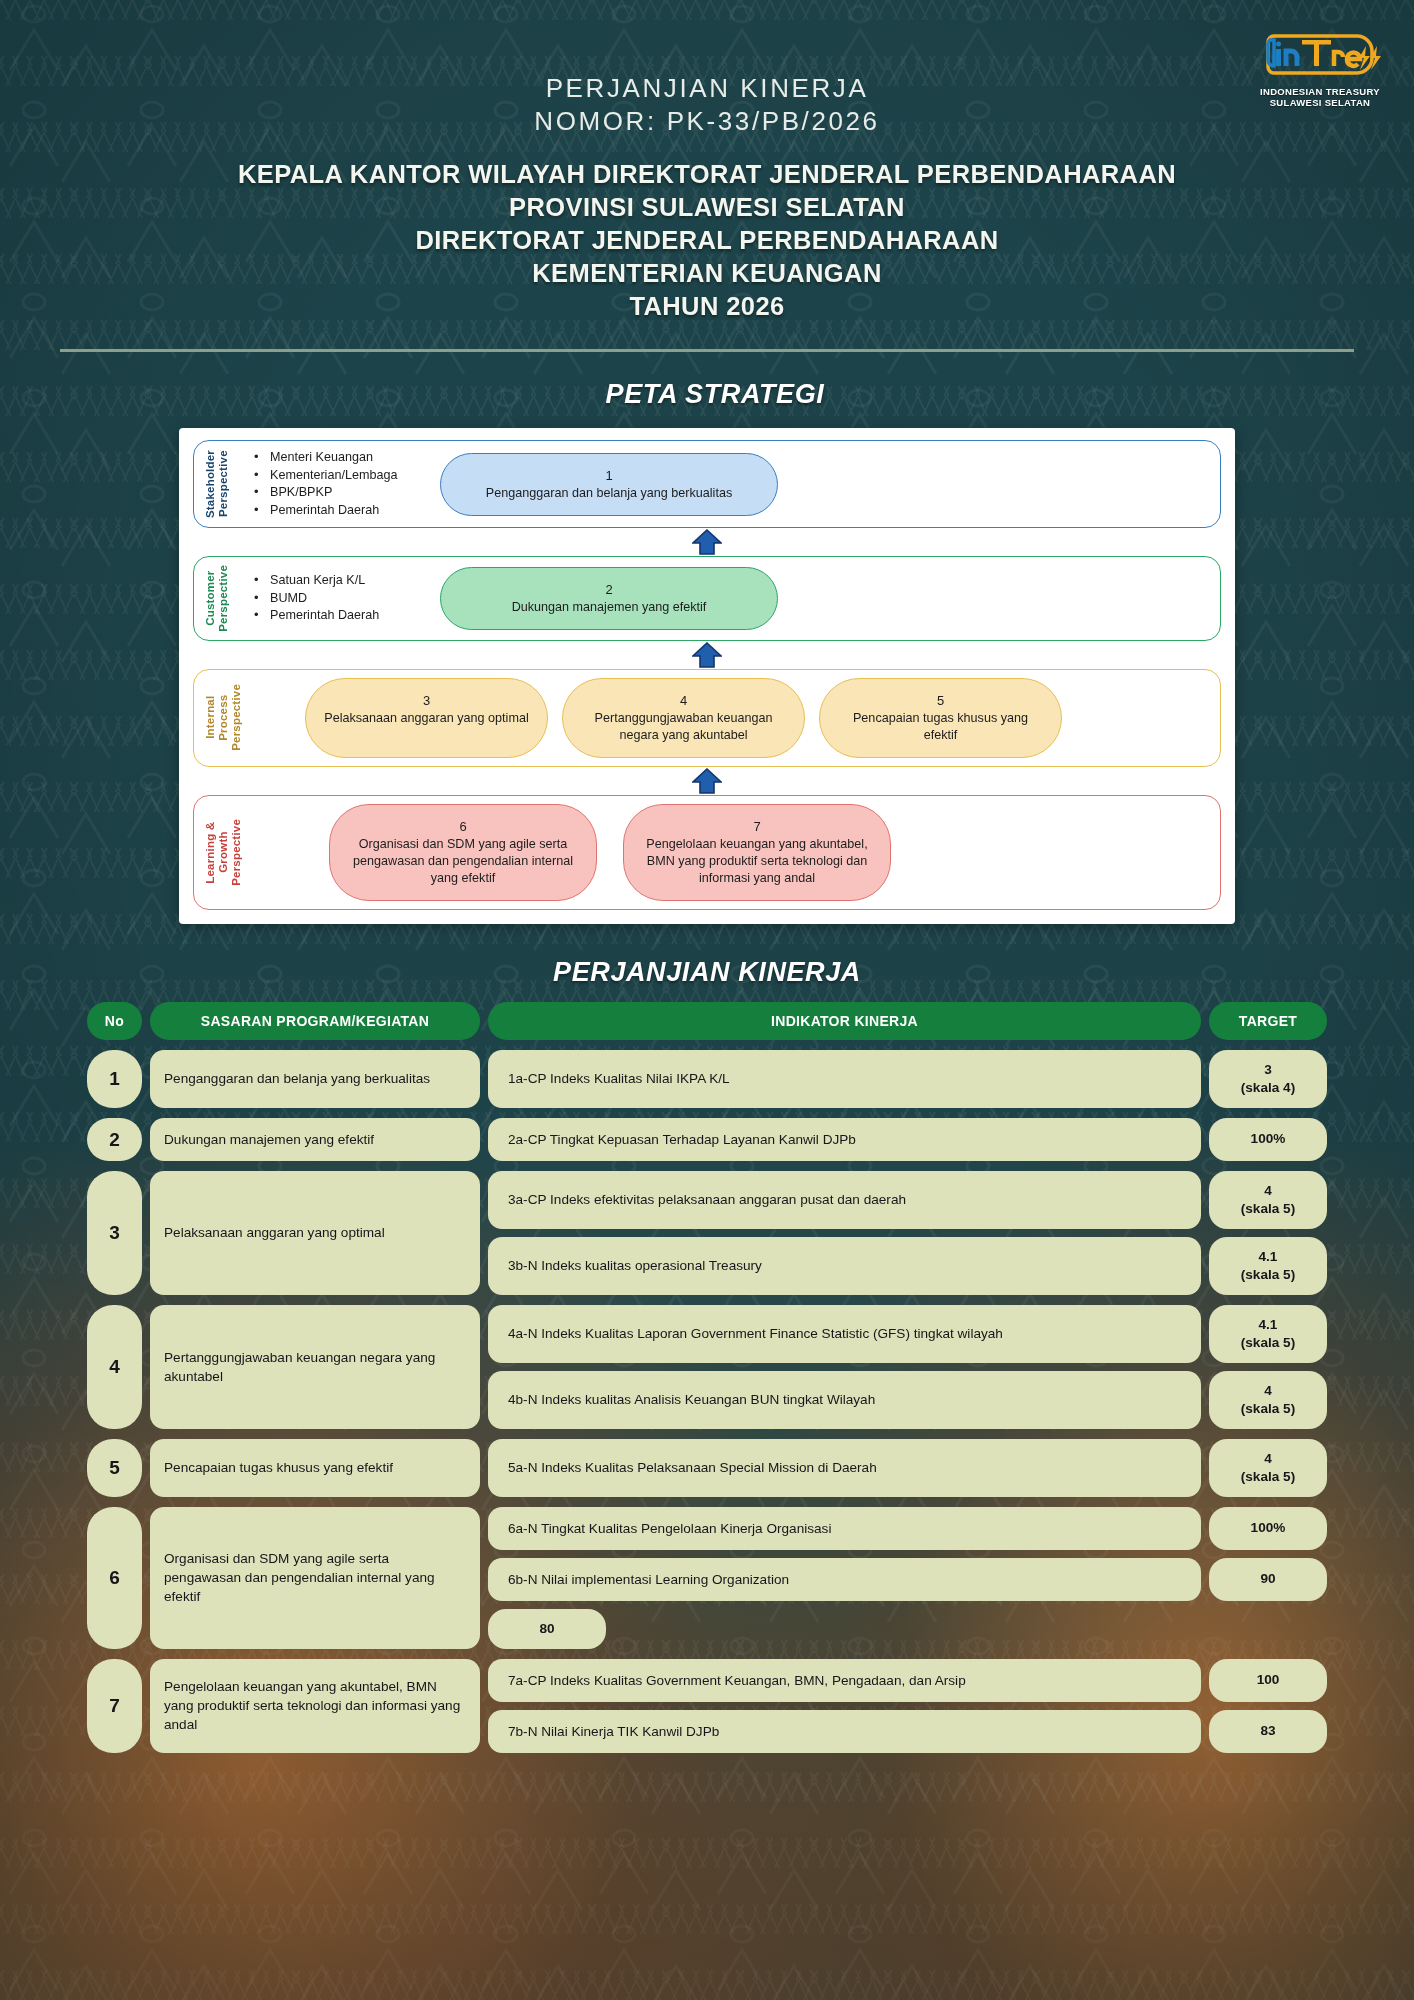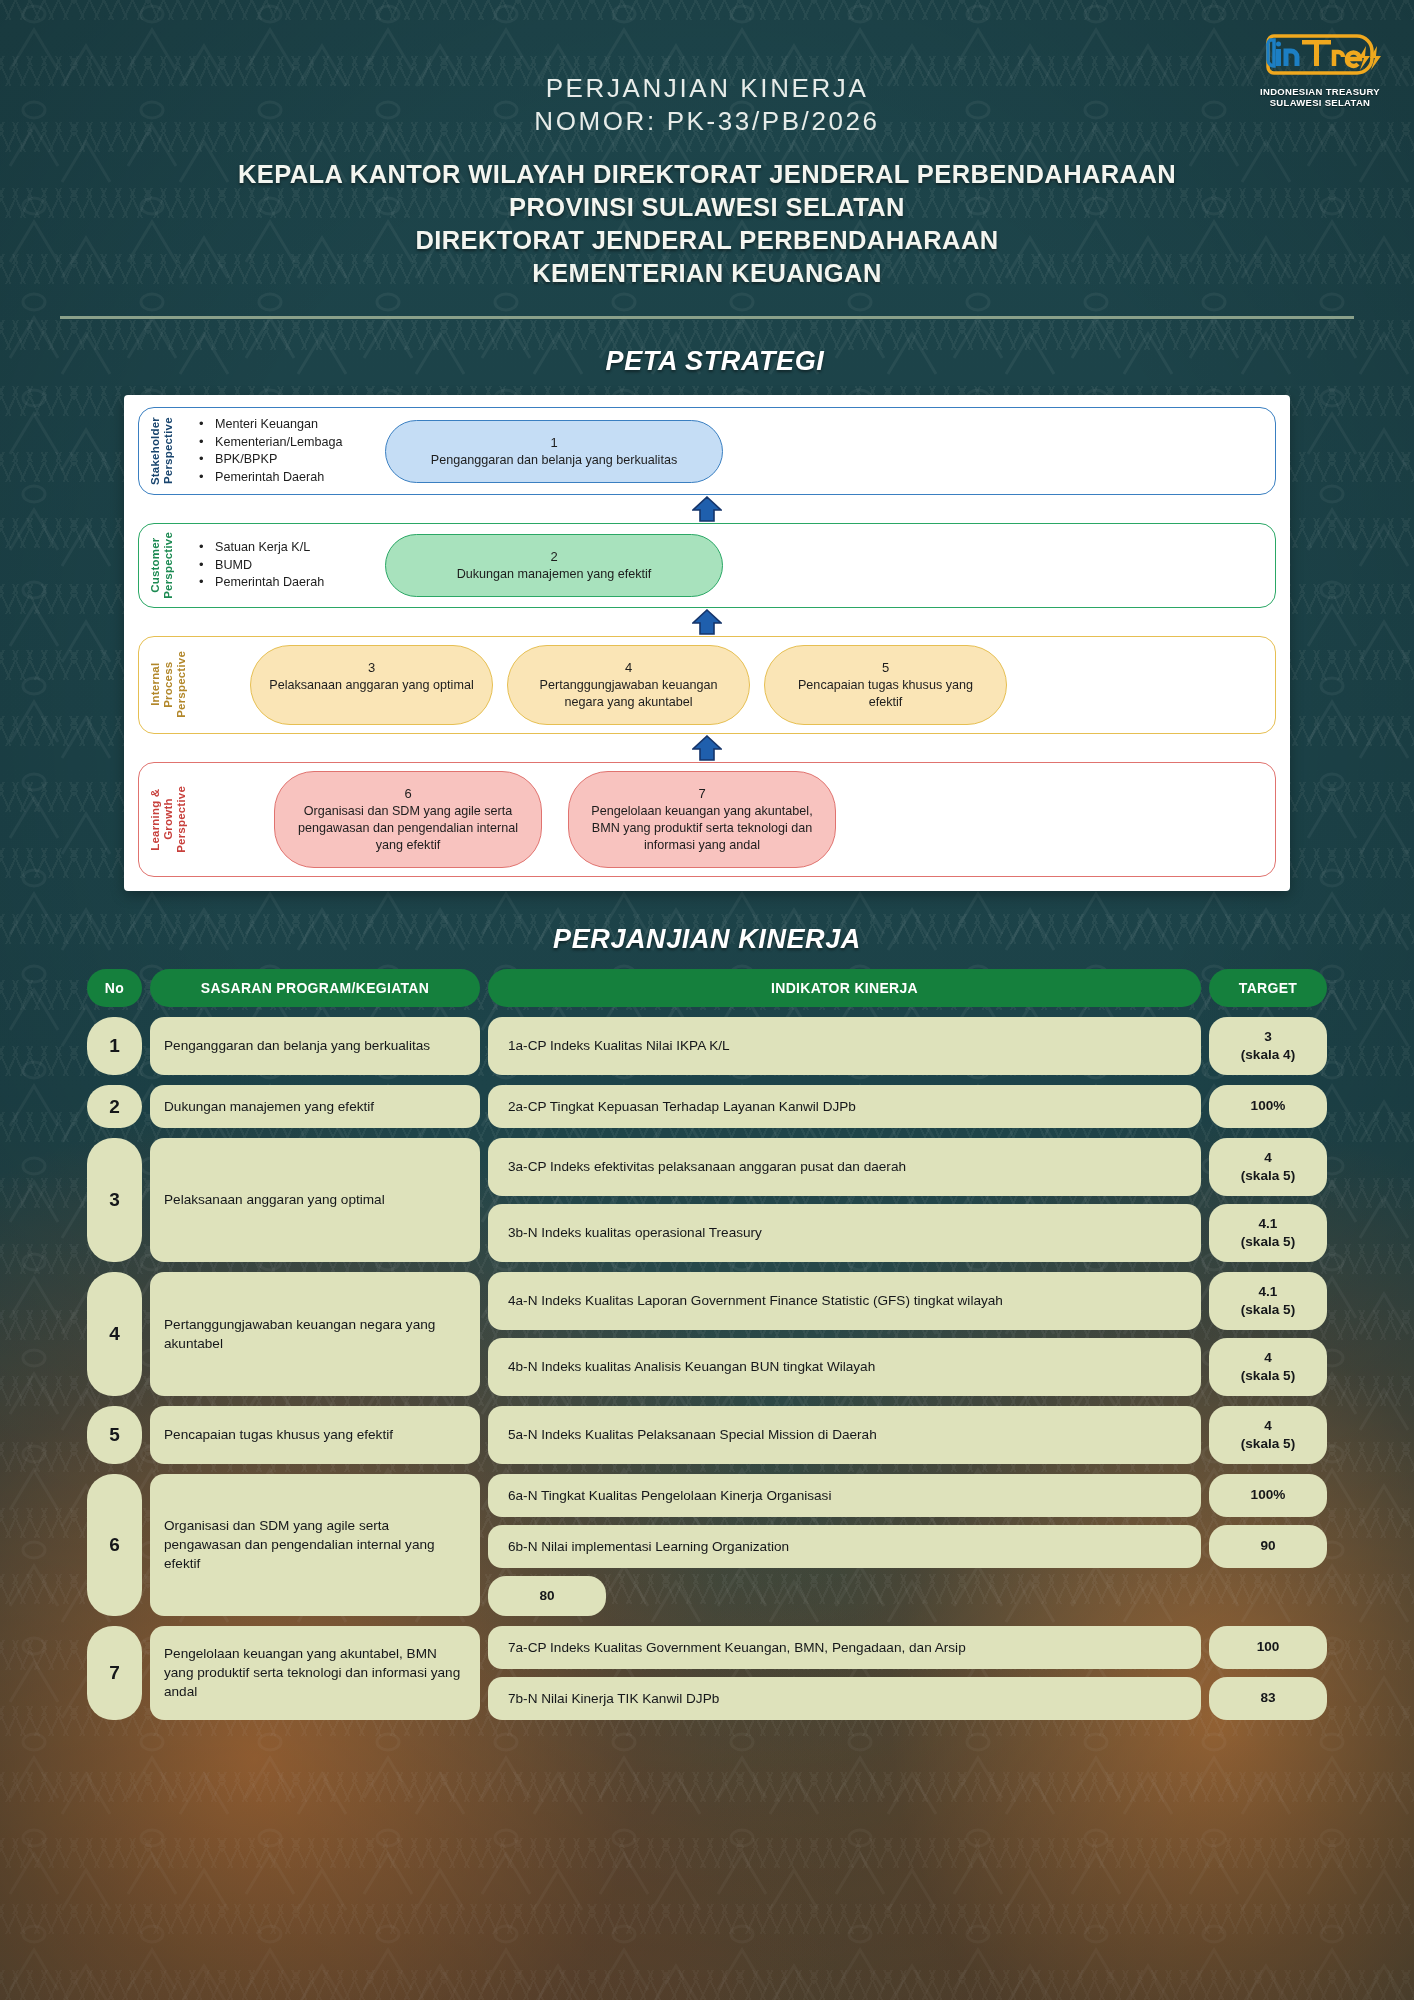--- a/index.html
+++ b/index.html
@@ -106,21 +106,21 @@
     font-weight: bold;
     font-style: italic;
     letter-spacing: 0.6px;
     text-shadow: 0 2px 3px rgba(0,0,0,0.45);
   }
   #peta-title { margin-top: 27px; margin-left: 16px; }
   #pk-title   { margin-top: 33px; }
 
   
   .map-card {
-    width: 1166px;
+    width: 1056px;
     margin: 18px auto 9px;
     background: #ffffff;
     border-radius: 4px;
     padding: 12px 14px 14px;
     box-shadow: 0 4px 14px rgba(0,0,0,0.3);
   }
   .persp {
     position: relative;
     border-radius: 16px;
     display: flex;
@@ -305,20 +305,21 @@
   </div>
 
   <div class="hdr">
     <div class="hdr-line1">PERJANJIAN KINERJA</div>
     <div class="hdr-line2">NOMOR: PK-33/PB/2026</div>
     <div class="hdr-title">
       <span class="l">KEPALA KANTOR WILAYAH DIREKTORAT JENDERAL PERBENDAHARAAN</span>
       <span class="l">PROVINSI SULAWESI SELATAN</span>
       <span class="l">DIREKTORAT JENDERAL PERBENDAHARAAN</span>
       <span class="l">KEMENTERIAN KEUANGAN</span>
+      <span class="l">TAHUN 2026</span>
     </div>
     <div class="hdr-rule"></div>
   </div>
 
   <div class="sec-title" id="peta-title">PETA STRATEGI</div>
 
   <div class="map-card">
 
     <div class="persp p1">
       <div class="p-label">Stakeholder

